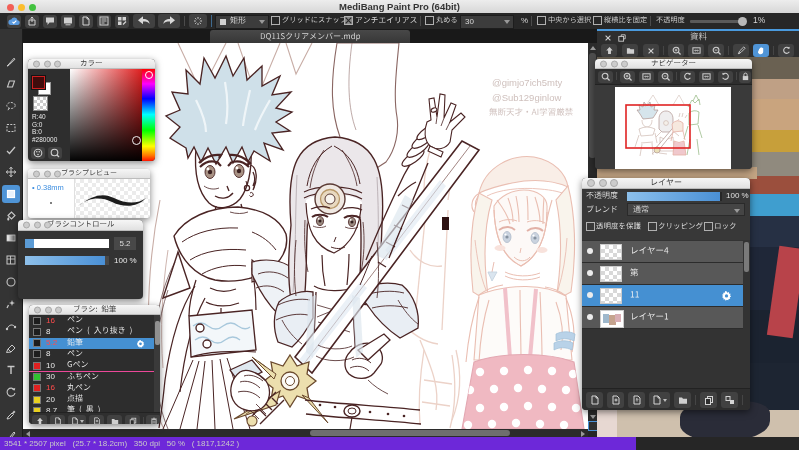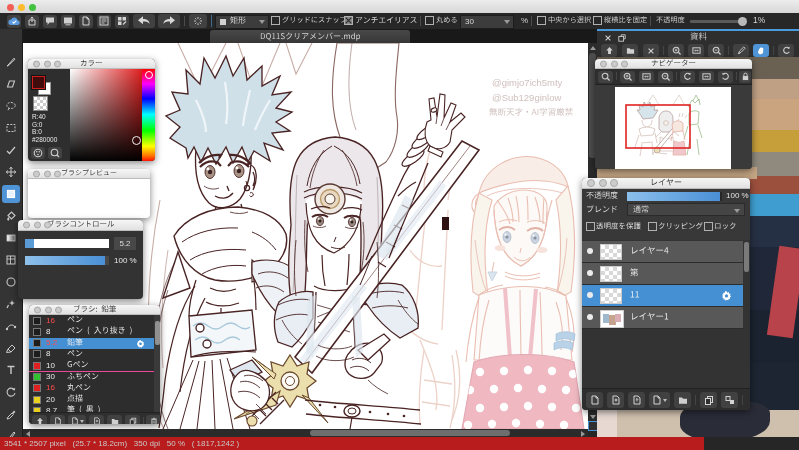--- a/index.html
+++ b/index.html
@@ -106,20 +106,21 @@
         <rect x="3.5" y="1.5" width="5" height="6" fill="none" stroke="#d4d4d4" stroke-width="1"></rect>
         <rect x="1.5" y="3.5" width="5" height="6" fill="#2e2e2e" stroke="#d4d4d4" stroke-width="1"></rect>
       </g>
 </defs>
   </svg>
 
 <div class="abs" style="left:0;top:0;width:799px;height:13px;background:linear-gradient(#ededed,#d7d7d7);border-bottom:1px solid #a9a9a9;">
   <div class="abs" style="left:7px;top:3.5px;width:7px;height:7px;border-radius:50%;background:#f35f57;"></div>
   <div class="abs" style="left:18px;top:3.5px;width:7px;height:7px;border-radius:50%;background:#fbbd2e;"></div>
   <div class="abs" style="left:29px;top:3.5px;width:7px;height:7px;border-radius:50%;background:#42c23f;"></div>
+  <div class="abs" style="left:0;top:1px;width:799px;text-align:center;font-size:9.5px;font-weight:bold;color:#333;">MediBang Paint Pro (64bit)</div>
 </div>
 
 <div class="abs" style="left:0;top:13px;width:799px;height:16px;background:#272727;">
   <div class="tbtn" style="left:7px;top:1.5px;width:14px;height:13px;">
       <svg width="12" height="9" viewBox="0 0 12 9">
         <path d="M3,8 h6.2 a2.4,2.4 0 0 0 0.4,-4.8 A3.4,3.4 0 0 0 3.2,2.6 A2.6,2.6 0 0 0 3,8 Z" fill="#5b9be0"></path>
         <path d="M4.5,4.8 l1.3,1.4 L8.3,3.6" stroke="#fff" stroke-width="1.1" fill="none"></path>
       </svg>
     </div>
   <div class="tbtn" style="left:25px;top:1.5px;width:14px;height:13px;">
@@ -702,21 +703,21 @@
   <div class="abs" style="left:1.5px;top:372px;width:0;height:0;border-left:3px solid transparent;border-right:3px solid transparent;border-top:4px solid #999;"></div>
   <div class="abs" style="left:0px;top:378px;width:8px;height:8px;background:#303030;border:1px solid #4a90d6;"></div>
 </div>
 
 <div class="abs" style="left:23px;top:429px;width:565px;height:8px;background:#2b2b2b;">
   <div class="abs" style="left:3px;top:1.5px;width:0;height:0;border-top:3px solid transparent;border-bottom:3px solid transparent;border-right:4px solid #999;"></div>
   <div class="abs" style="left:287px;top:1px;width:200px;height:6px;background:#6e6e6e;border-radius:3px;"></div>
   <div class="abs" style="right:3px;top:1.5px;width:0;height:0;border-top:3px solid transparent;border-bottom:3px solid transparent;border-left:4px solid #999;"></div>
 </div>
 
-<div class="abs" style="left:0;top:437px;width:704px;height:13px;background:#b91c1c;color:#c9c9c9;font-size:8px;line-height:13px;">
+<div class="abs" style="left:0;top:437px;width:636px;height:13px;background:#6d28d9;color:#c9c9c9;font-size:8px;line-height:13px;">
   <span style="margin-left:4px;">3541 * 2507 pixel&nbsp;&nbsp;&nbsp;(25.7 * 18.2cm)&nbsp;&nbsp;&nbsp;350 dpi&nbsp;&nbsp;&nbsp;50 %&nbsp;&nbsp;&nbsp;( 1817,1242 )</span>
 </div>
 
 <div class="abs" style="left:597px;top:29px;width:202px;height:408px;background:#2e2e2e;overflow:hidden;">
   <div class="abs" style="left:0;top:0;width:202px;height:14px;background:#2e2e2e;border-top:2px solid #4a9ade;">
     <svg class="abs" style="left:7px;top:3px;" width="8" height="8" viewBox="0 0 10 10">
         <use href="#i-x"></use>
       </svg>
     <svg class="abs" style="left:21px;top:3px;" width="8" height="8" viewBox="0 0 10 10">
         <rect x="1" y="3" width="6" height="6" fill="none" stroke="#cfcfcf" stroke-width="1.1"></rect>
@@ -1125,20 +1126,28 @@
         <path transform="translate(35.00,6.16) scale(0.007000,-0.007000)" d="M728 784 675 761C702 723 736 663 756 622L810 647C789 687 753 748 728 784ZM838 824 785 801C813 763 846 707 868 663L922 688C903 725 864 787 838 824ZM279 750H186C190 727 192 693 192 669C192 616 192 216 192 119C192 38 235 3 312 -11C353 -18 413 -21 472 -21C581 -21 731 -13 818 0V91C735 69 582 59 476 59C427 59 375 62 344 67C295 77 274 90 274 141V361C398 393 571 446 683 491C713 502 749 518 777 530L742 610C714 593 684 578 654 565C550 520 392 472 274 443V669C274 697 276 727 279 750Z" fill="#3c3c3c"></path>
         <path transform="translate(42.00,6.16) scale(0.007000,-0.007000)" d="M149 91V8C178 10 201 11 232 11C281 11 723 11 780 11C801 11 838 10 856 9V90C835 88 799 87 777 87H679C693 178 722 377 730 445C731 453 734 466 737 476L676 505C667 501 642 498 626 498C571 498 361 498 322 498C297 498 267 501 243 504V420C268 421 294 423 323 423C351 423 579 423 641 423C638 366 609 171 594 87H232C202 87 173 89 149 91Z" fill="#3c3c3c"></path>
         <path transform="translate(49.00,6.16) scale(0.007000,-0.007000)" d="M102 433V335C133 338 186 340 241 340C316 340 715 340 790 340C835 340 877 336 897 335V433C875 431 839 428 789 428C715 428 315 428 241 428C185 428 132 431 102 433Z" fill="#3c3c3c"></path>
       </svg>
     <div class="dots">
         <i style="width:5px;height:5px;"></i>
         <i style="width:5px;height:5px;"></i>
         <i style="width:5px;height:5px;"></i>
       </div>
   </div>
+  <div style="position:relative;height:40px;background:repeating-conic-gradient(#ebebeb 0% 25%, #ffffff 0% 50%) 0 0/8px 8px;">
+    <div class="abs" style="left:0;top:0;width:46px;height:40px;background:#ffffff;border-right:1px solid #e0e0e0;"></div>
+    <div class="abs" style="left:4px;top:4px;font-size:7.5px;color:#3b8de0;">• 0.38mm</div>
+    <div class="abs" style="left:22px;top:23px;width:2px;height:2px;background:#555;border-radius:50%;"></div>
+    <svg class="abs" style="left:46px;top:0;" width="76" height="40" viewBox="0 0 76 40">
+      <path d="M4,27 C20,15 30,14 40,19 C52,25 64,25 72,19 C64,28 50,29 38,23 C26,17 14,19 4,27 Z" fill="#1c1c1c"></path>
+    </svg>
+  </div>
 </div>
 
 <div class="panel" style="left:18px;top:220px;width:125px;height:79px;background:#333333;">
   <div class="ptitle" style="height:10px;display:flex;justify-content:center;align-items:center;">
       <svg class="t " width="67.5" height="9.8" viewBox="0 0 67.5 9.8">
         <path transform="translate(0.00,6.60) scale(0.007500,-0.007500)" d="M884 857 829 834C856 799 889 742 911 701L966 725C945 763 909 823 884 857ZM846 651 797 682 835 699C815 737 779 797 756 831L701 808C724 776 753 727 774 688C758 685 744 685 731 685C686 685 287 685 230 685C197 685 157 688 130 692V603C155 604 190 606 229 606C287 606 683 606 741 606C727 510 681 371 610 280C526 173 414 88 220 40L288 -35C471 22 590 115 682 232C761 335 809 496 831 601C835 621 839 637 846 651Z" fill="#3c3c3c"></path>
         <path transform="translate(7.50,6.60) scale(0.007500,-0.007500)" d="M231 745V662C258 664 290 665 321 665C376 665 657 665 713 665C747 665 781 664 805 662V745C781 741 746 740 714 740C655 740 375 740 321 740C289 740 257 741 231 745ZM878 481 821 517C810 511 789 509 766 509C715 509 289 509 239 509C212 509 178 511 141 515V431C177 433 215 434 239 434C299 434 721 434 770 434C752 362 712 277 651 213C566 123 441 59 299 30L361 -41C488 -6 614 53 719 168C793 249 838 353 865 452C867 459 873 472 878 481Z" fill="#3c3c3c"></path>
         <path transform="translate(15.00,6.60) scale(0.007500,-0.007500)" d="M301 768 256 701C315 667 423 595 471 559L518 627C475 659 360 735 301 768ZM151 53 197 -28C290 -9 428 38 529 96C688 190 827 319 913 454L865 536C784 395 652 265 486 170C385 112 261 72 151 53ZM150 543 106 475C166 444 275 374 324 338L370 408C326 440 209 511 150 543Z" fill="#3c3c3c"></path>
         <path transform="translate(22.50,6.60) scale(0.007500,-0.007500)" d="M159 134V43C186 45 231 47 272 47H761L759 -9H849C848 7 845 52 845 88V604C845 628 847 659 848 682C828 681 798 680 774 680H281C249 680 205 682 172 686V597C195 598 245 600 282 600H761V128H270C228 128 185 131 159 134Z" fill="#3c3c3c"></path>
         <path transform="translate(30.00,6.60) scale(0.007500,-0.007500)" d="M227 733 170 672C244 622 369 515 419 463L482 526C426 582 298 686 227 733ZM141 63 194 -19C360 12 487 73 587 136C738 231 855 367 923 492L875 577C817 454 695 306 541 209C446 150 316 89 141 63Z" fill="#3c3c3c"></path>

